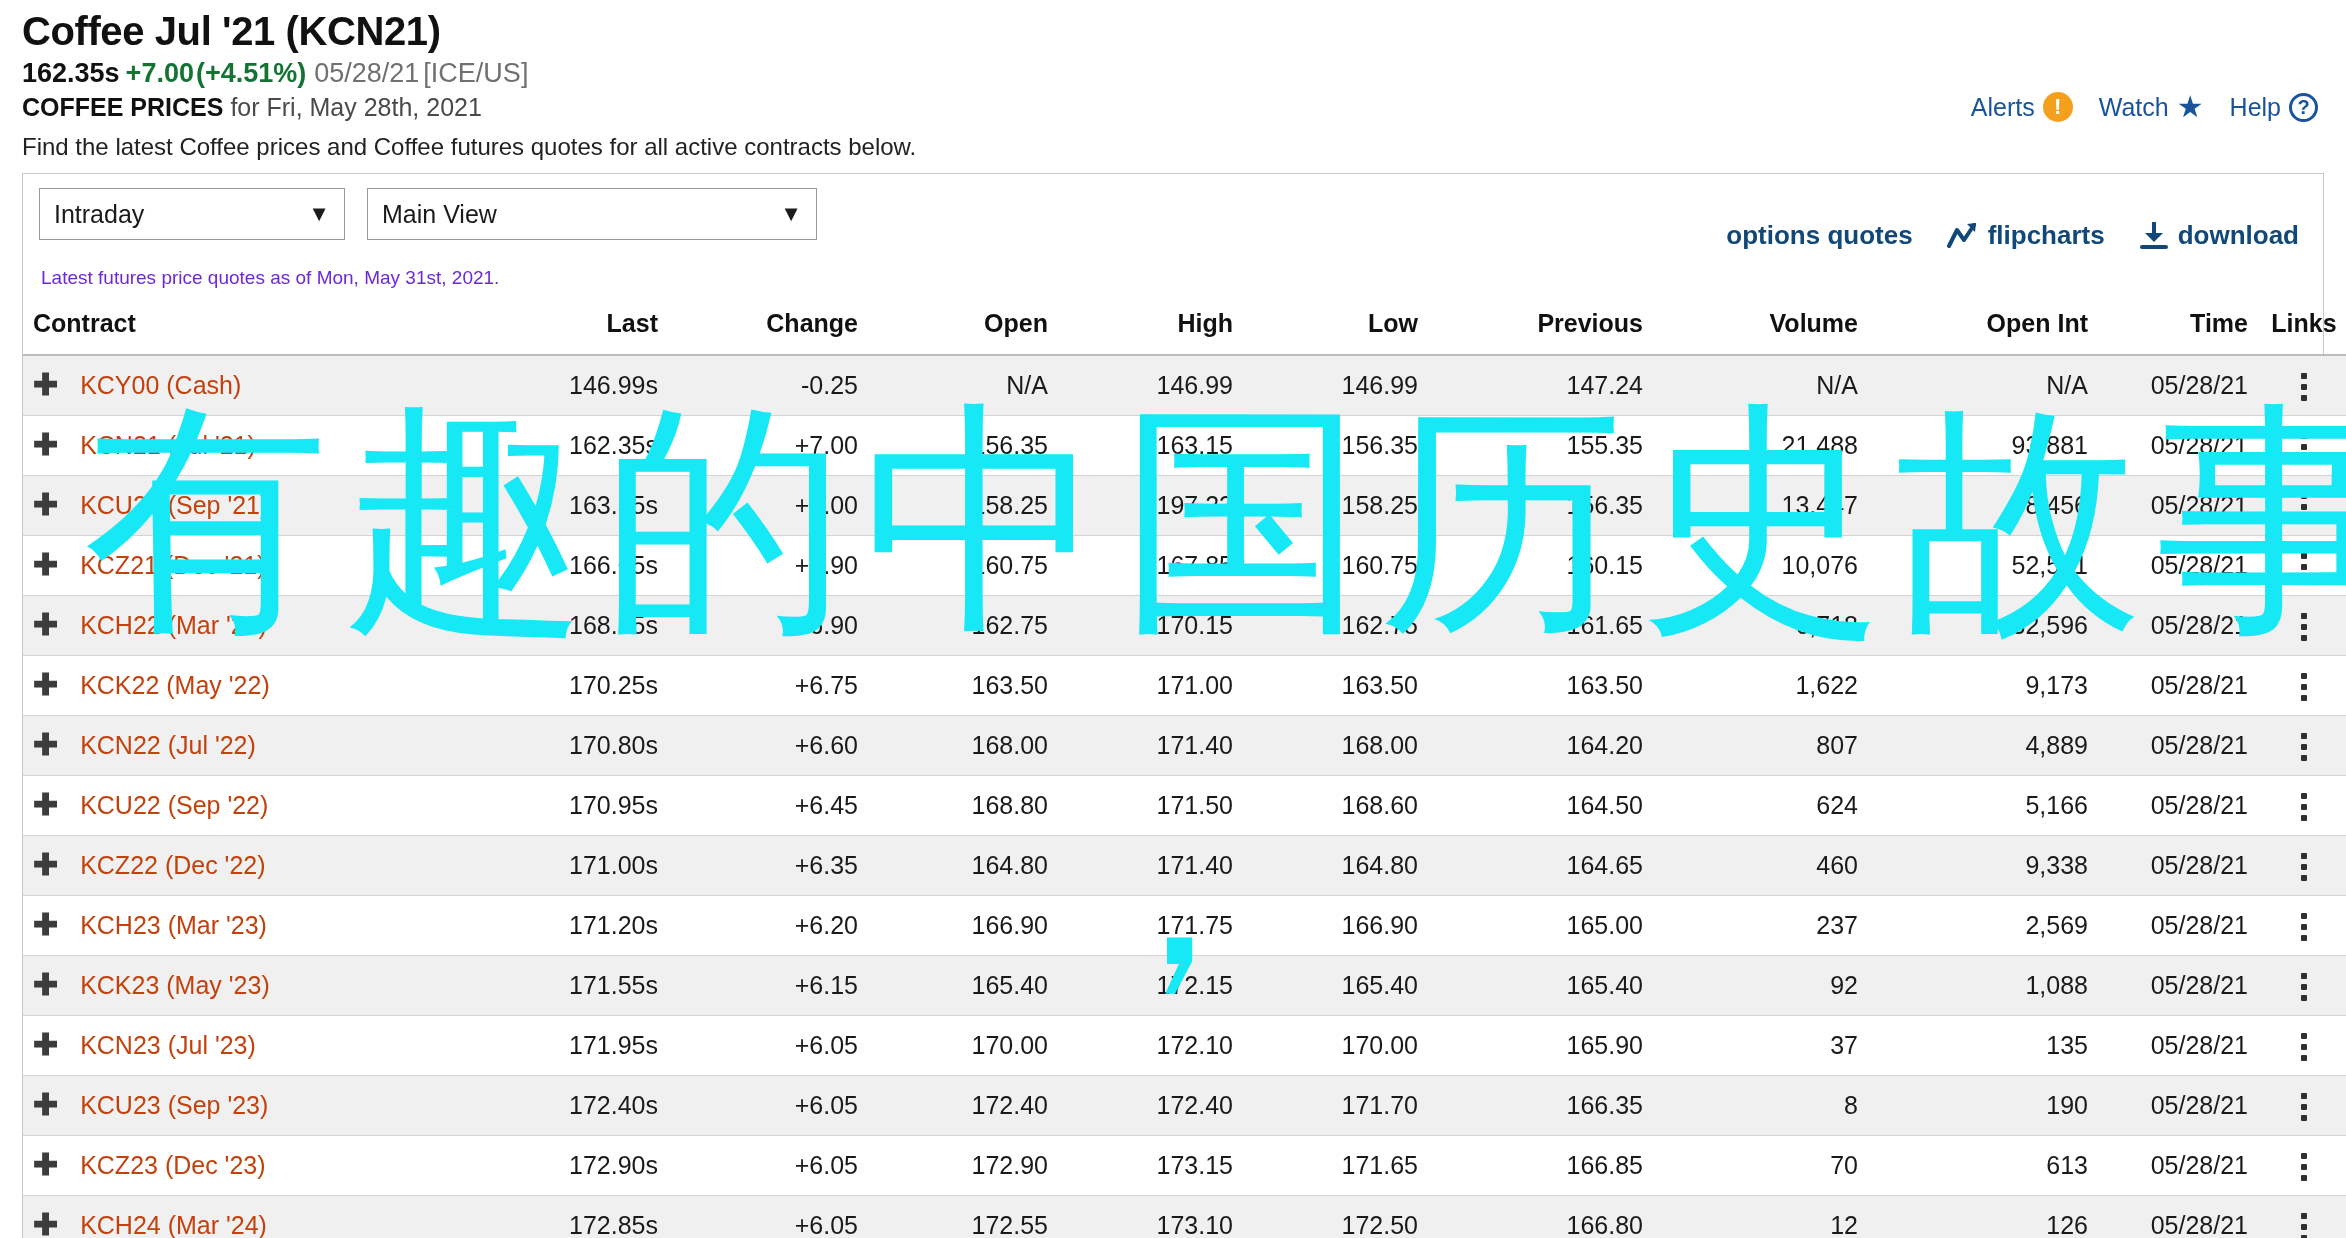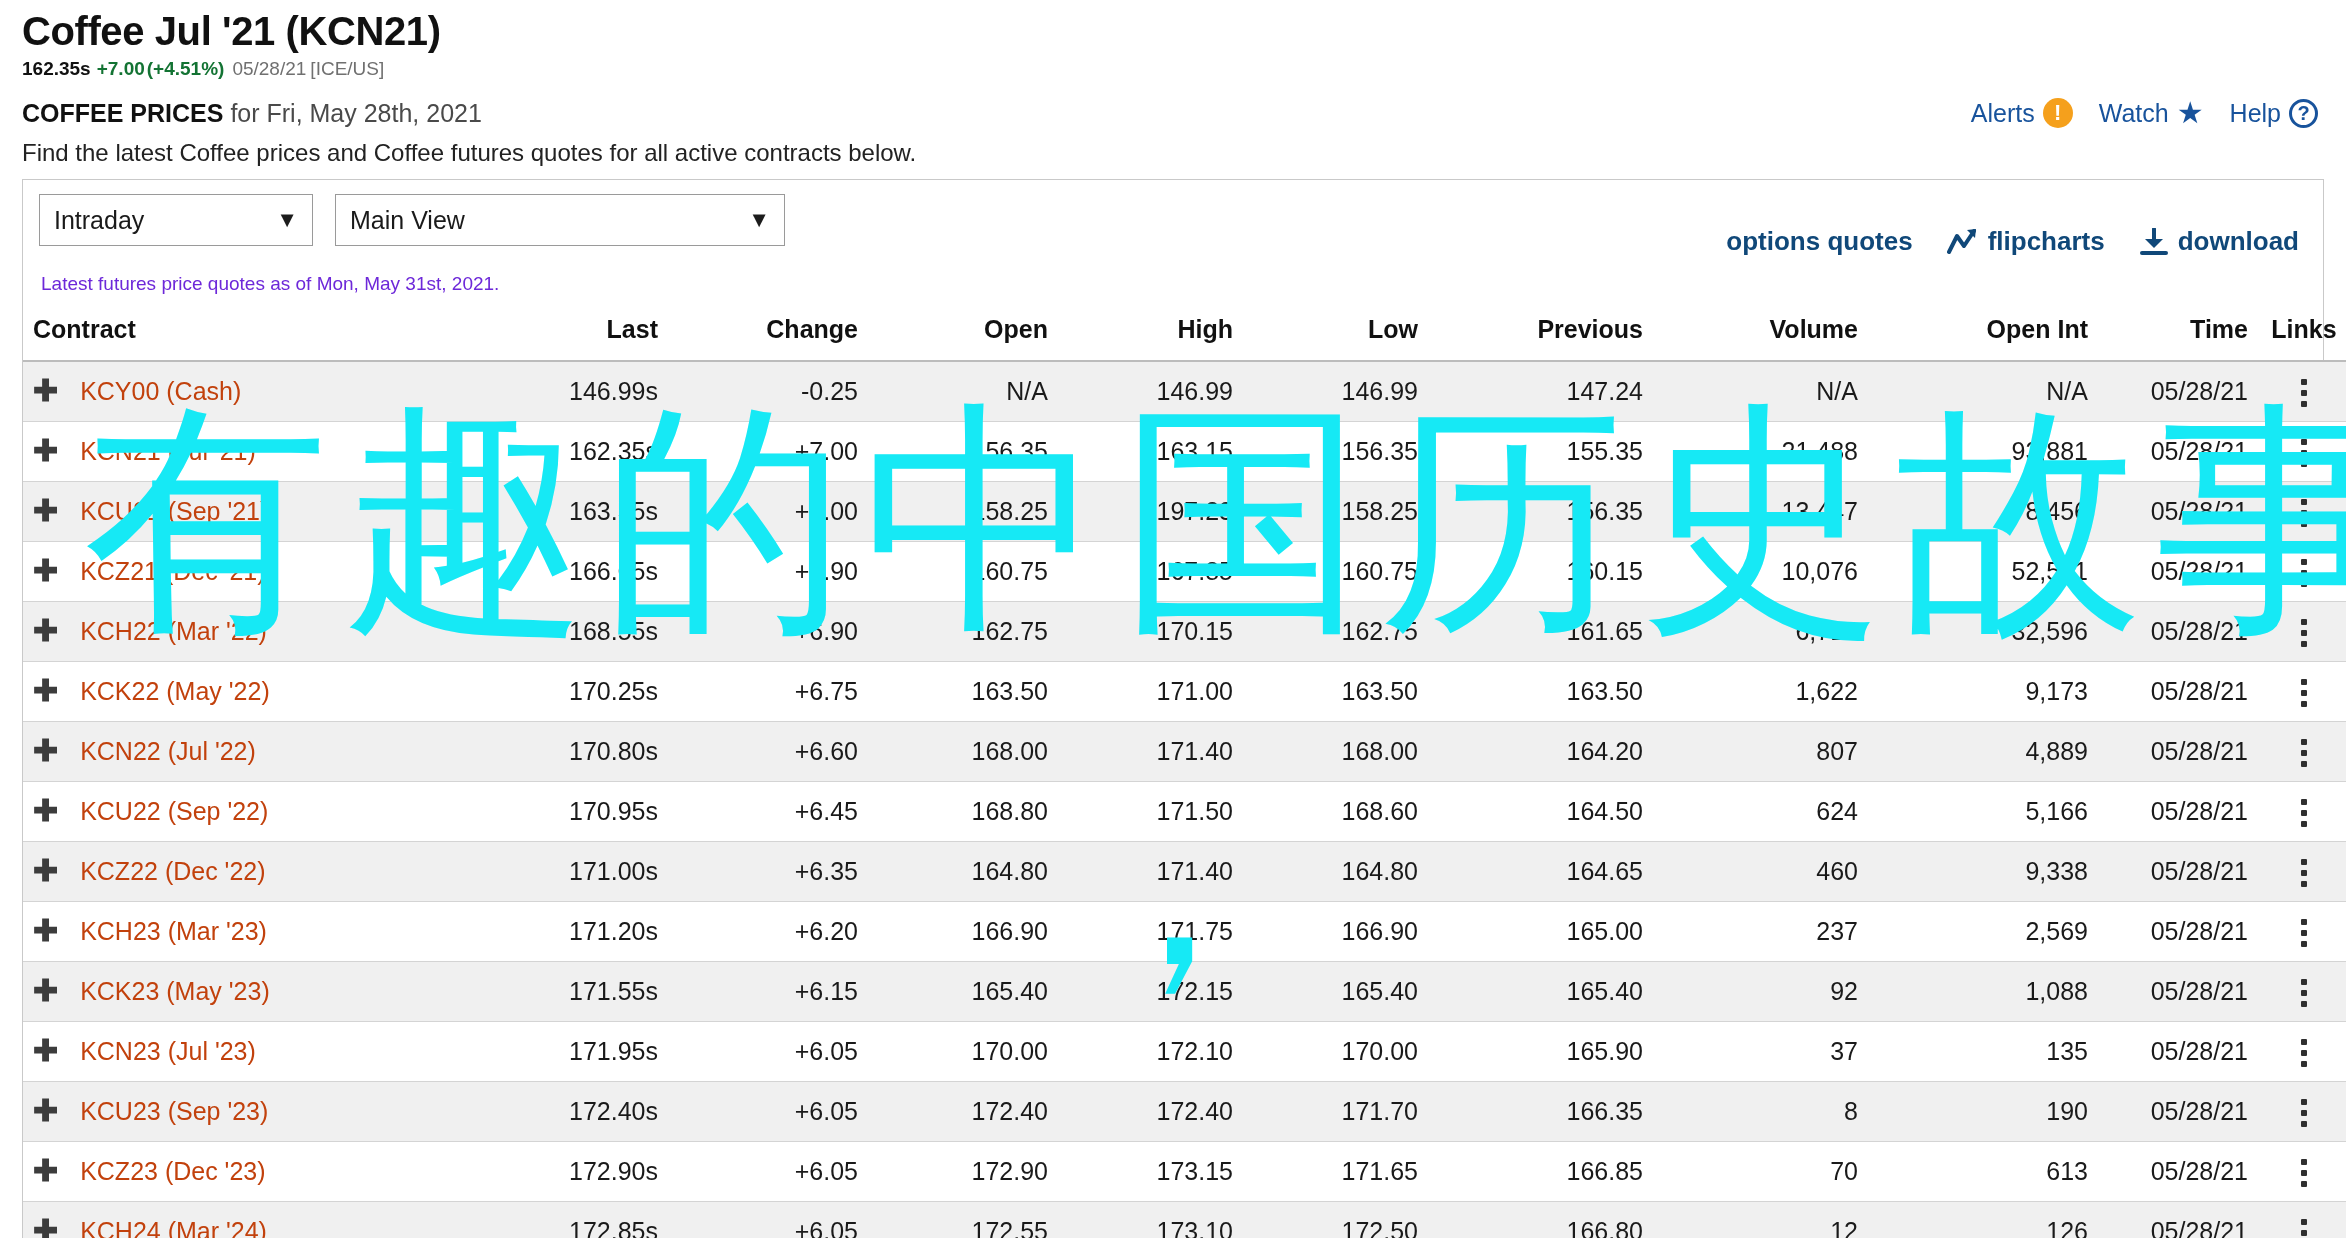--- a/index.html
+++ b/index.html
@@ -28,23 +28,23 @@
   }
   .sym-title {
     font-size: 40px;
     font-weight: bold;
     letter-spacing: -0.4px;
     color: #111111;
     line-height: 1.18;
     margin: 0 0 2px 0;
   }
   .quote-line {
-    font-size: 19px;
+    font-size: 27px;
     line-height: 1.25;
-    margin-bottom: 16px;
+    margin-bottom: 0;
     white-space: nowrap;
   }
   .q-last {
     font-weight: bold;
     color: #111111;
   }
   .q-change {
     font-weight: bold;
     color: #137333;
     margin-left: 6px;
@@ -154,21 +154,21 @@
     background: #ffffff;
     height: 52px;
     display: flex;
     align-items: center;
     padding: 0 46px 0 14px;
     font-size: 25px;
     color: #1a1a1a;
     cursor: pointer;
     box-sizing: border-box;
   }
-  .sel-intraday { width: 274px; }
+  .sel-intraday { width: 306px; }
   .sel-view { width: 450px; }
   .caret {
     position: absolute;
     right: 14px;
     top: 50%;
     transform: translateY(-50%);
     font-size: 22px;
     color: #1c1c1c;
     line-height: 1;
   }

